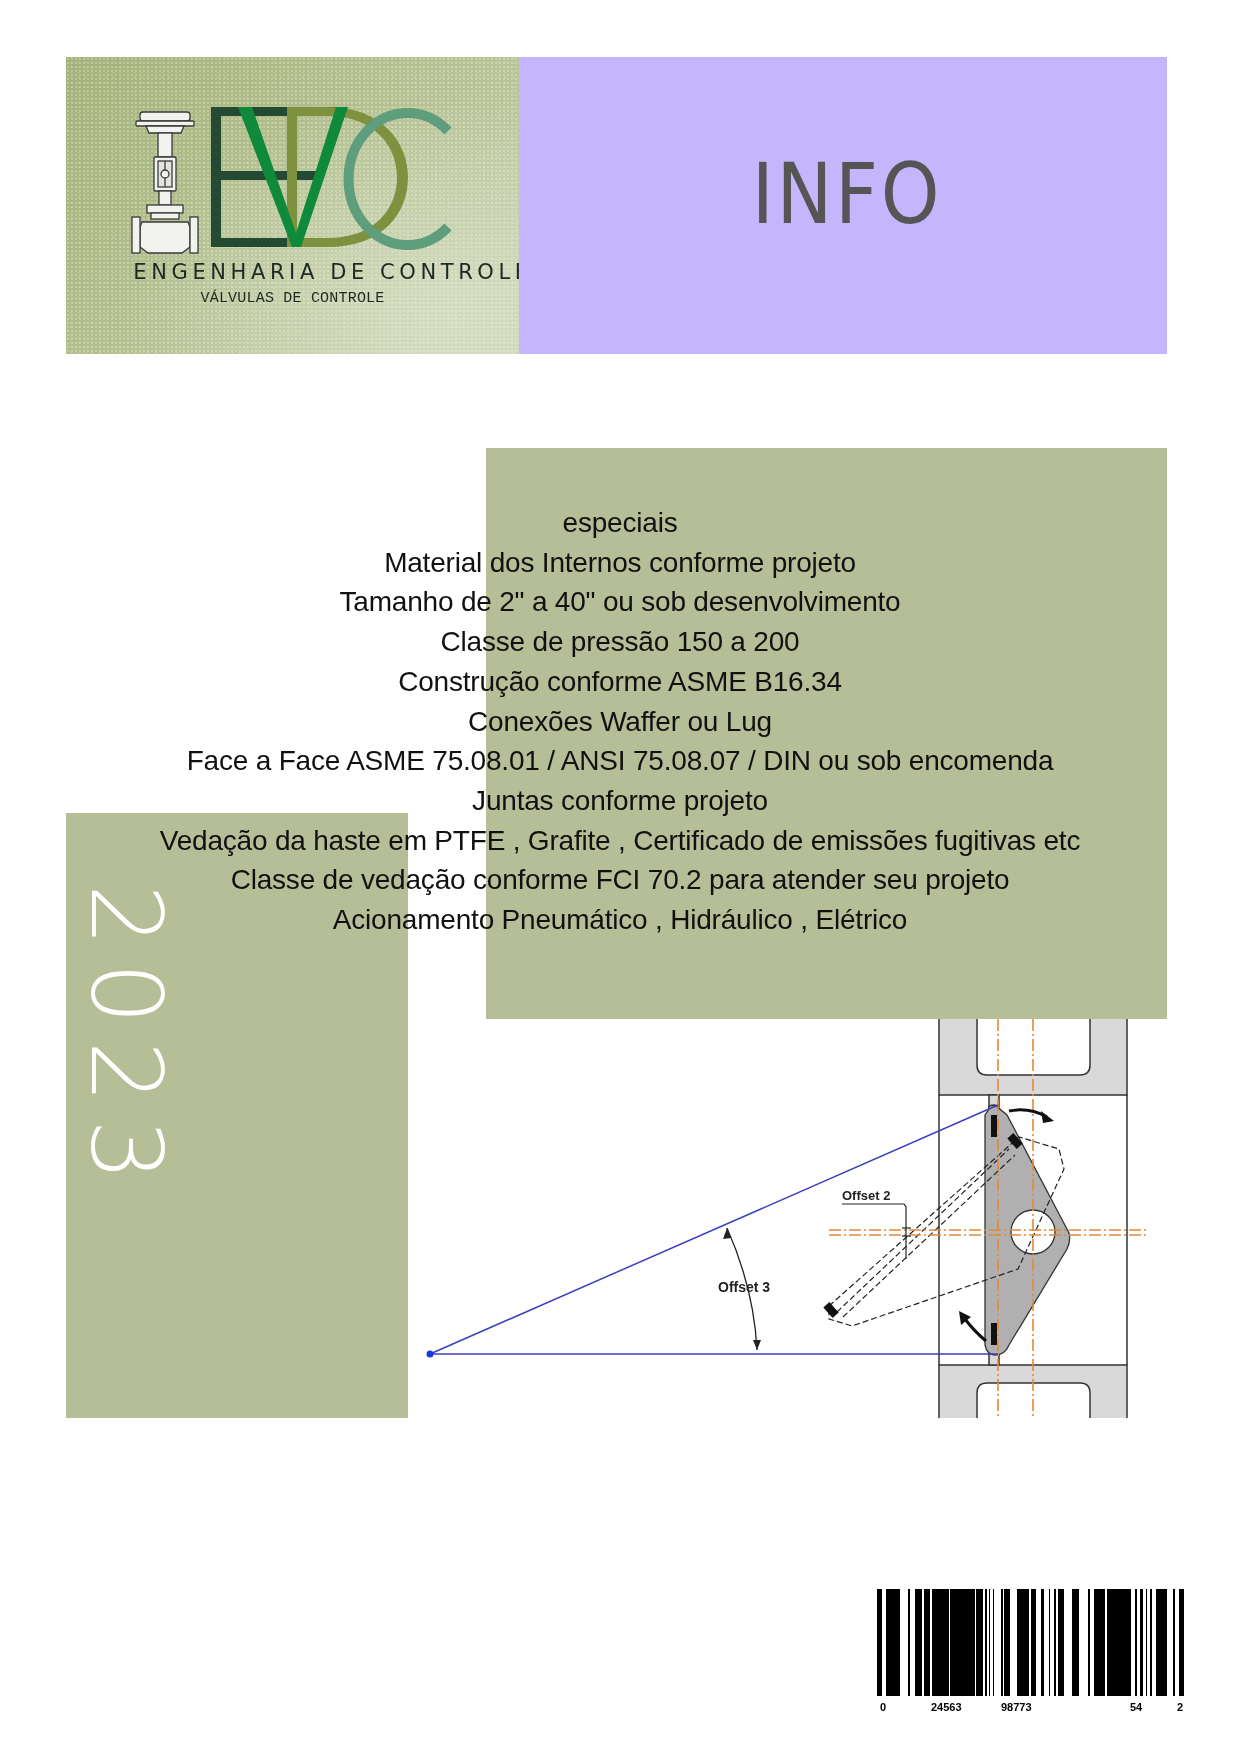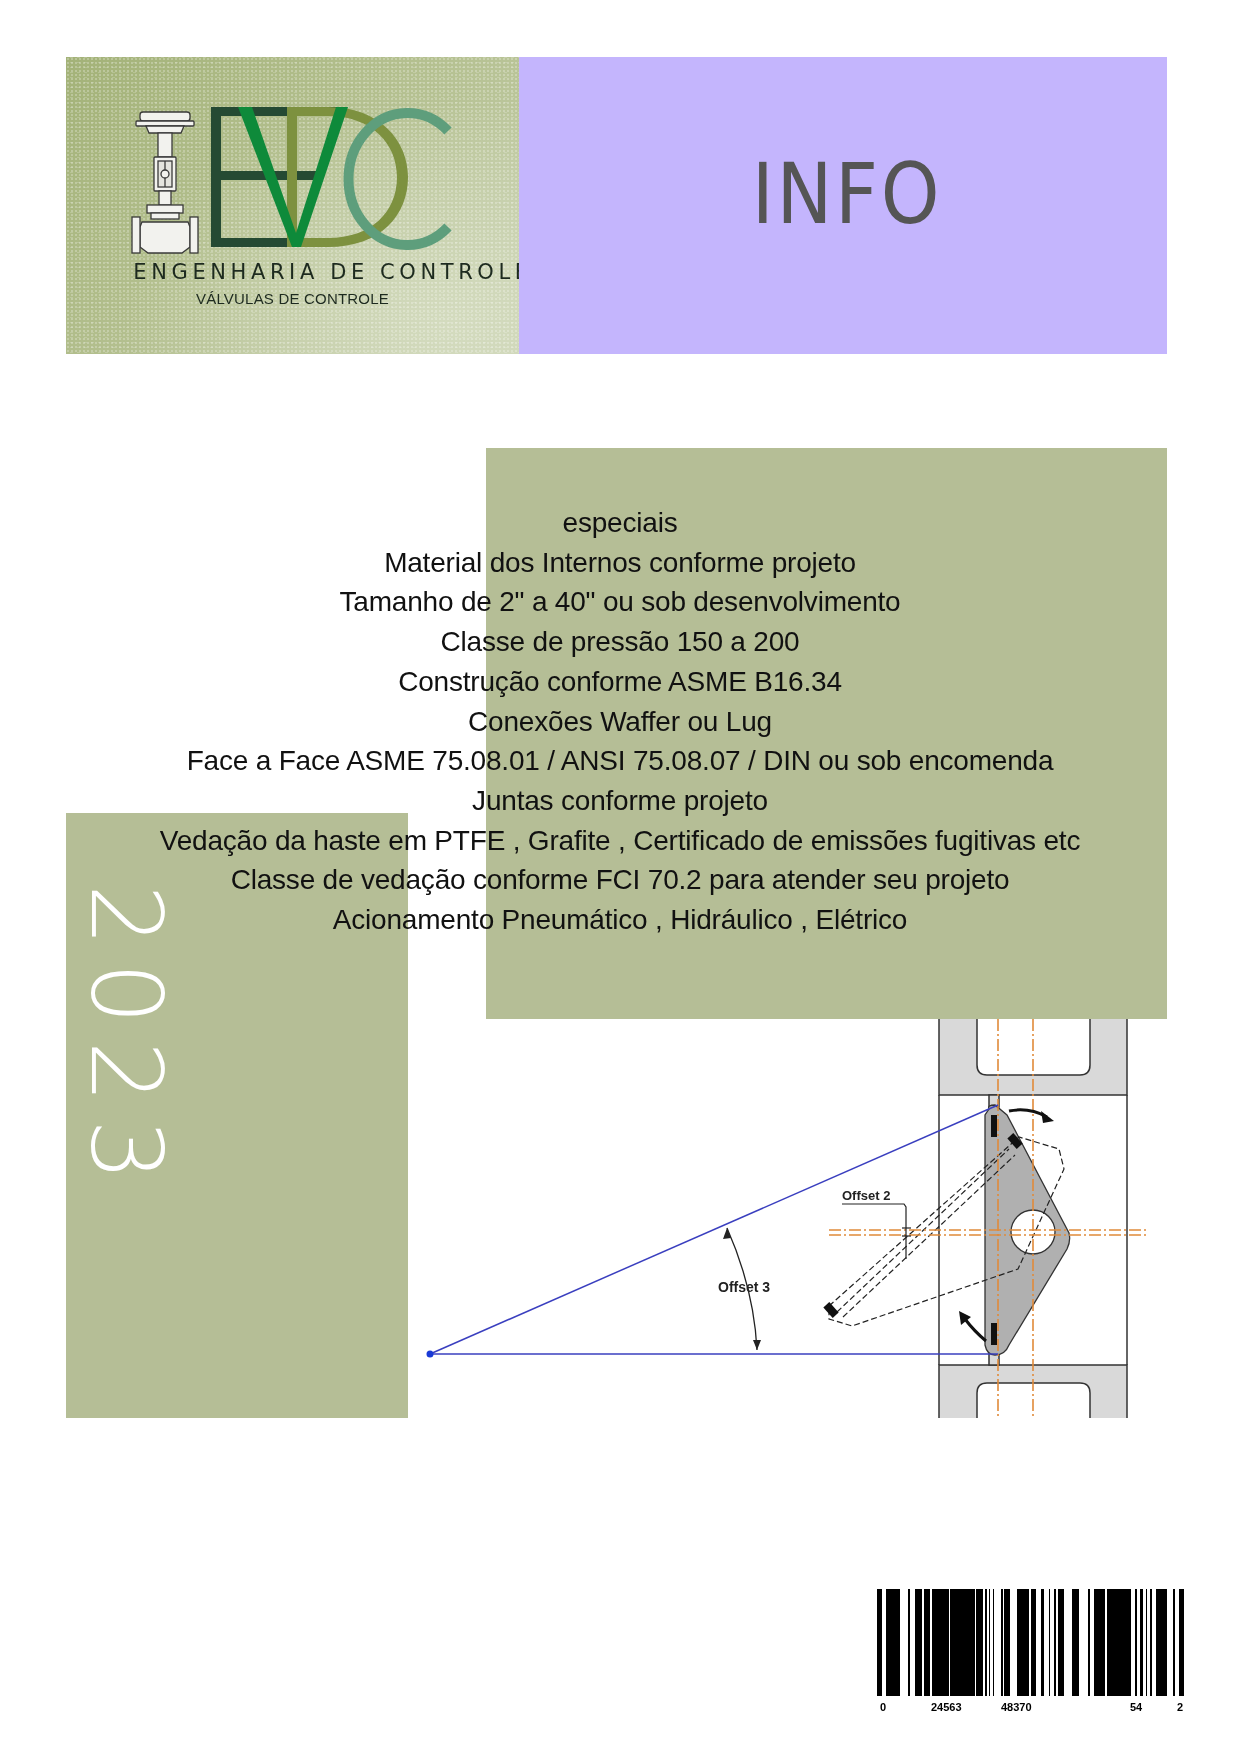--- a/index.html
+++ b/index.html
@@ -26,21 +26,21 @@
   }
   .logo-svg { position: absolute; left: 0; top: 0; }
   .logo-title {
     position: absolute; left: 0; width: 534px; top: 203px; text-align: center;
     font-size: 21px; letter-spacing: 4.6px; color: #1d2a1f;
     font-family: "DejaVu Sans", sans-serif; font-weight: normal;
   }
   .logo-sub {
     position: absolute; left: 0; width: 453px; top: 233px; text-align: center;
     font-size: 15px; letter-spacing: 0.2px; color: #1d2a1f;
-    font-family: Liberation Sans, sans-serif;
+    font-family: Liberation Mono, monospace;
   }
   .header-box {
     left: 519px; top: 57px; width: 648px; height: 297px;
     background: #c4b5fd;
   }
   .info-title {
     position: absolute; left: 0; right: 0; top: 96px; text-align: center;
     font-family: "DejaVu Sans", sans-serif; font-weight: normal;
     font-size: 83px; line-height: 1; color: #555555; letter-spacing: 3px;
     transform: scaleX(0.9); transform-origin: 363px 0;
@@ -234,16 +234,16 @@
       <rect x="263" y="0" width="3" height="107"></rect>
       <rect x="269" y="0" width="1" height="107"></rect>
       <rect x="273" y="0" width="2" height="107"></rect>
       <rect x="279" y="0" width="11" height="107"></rect>
       <rect x="296" y="0" width="2" height="107"></rect>
       <rect x="302" y="0" width="5" height="107"></rect>
     </g>
   </svg>
   <span class="bc-label" style="left:3px">0</span>
   <span class="bc-label" style="left:54px">24563</span>
-  <span class="bc-label" style="left:124px">48370</span>
+  <span class="bc-label" style="left:124px">98773</span>
   <span class="bc-label" style="left:253px">54</span>
   <span class="bc-label" style="left:300px">2</span>
 </div>
 
 </body></html>

